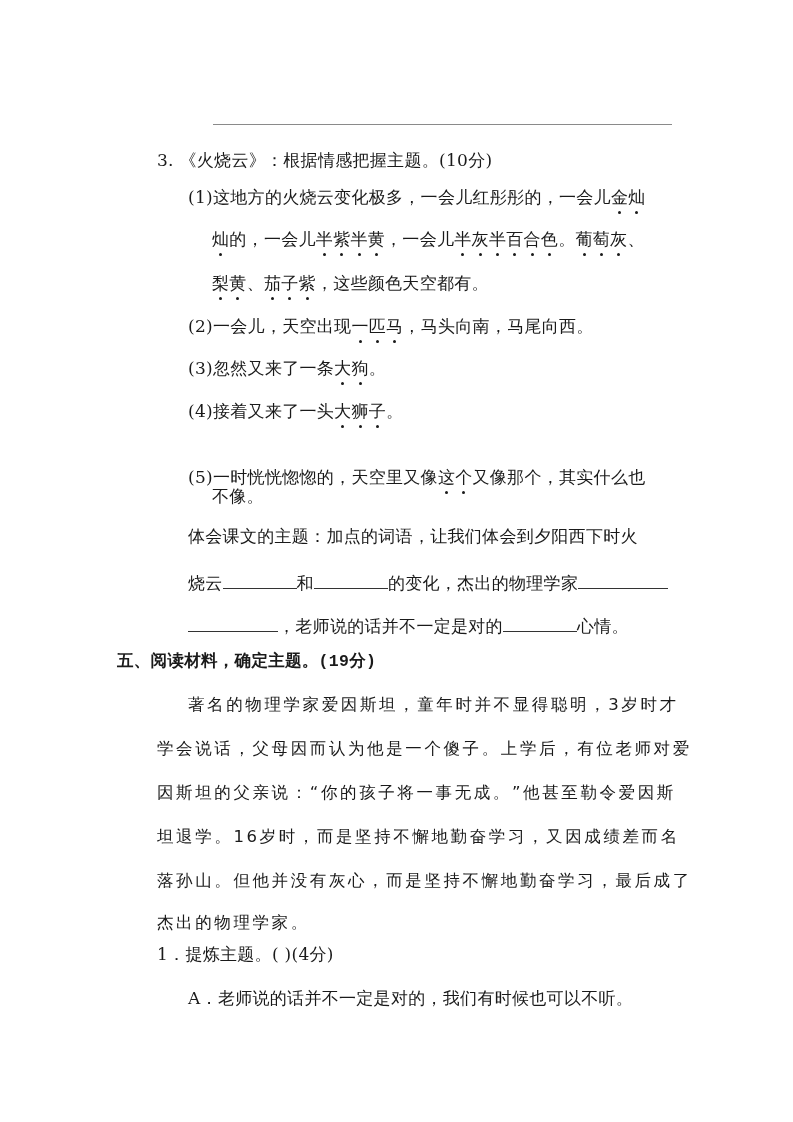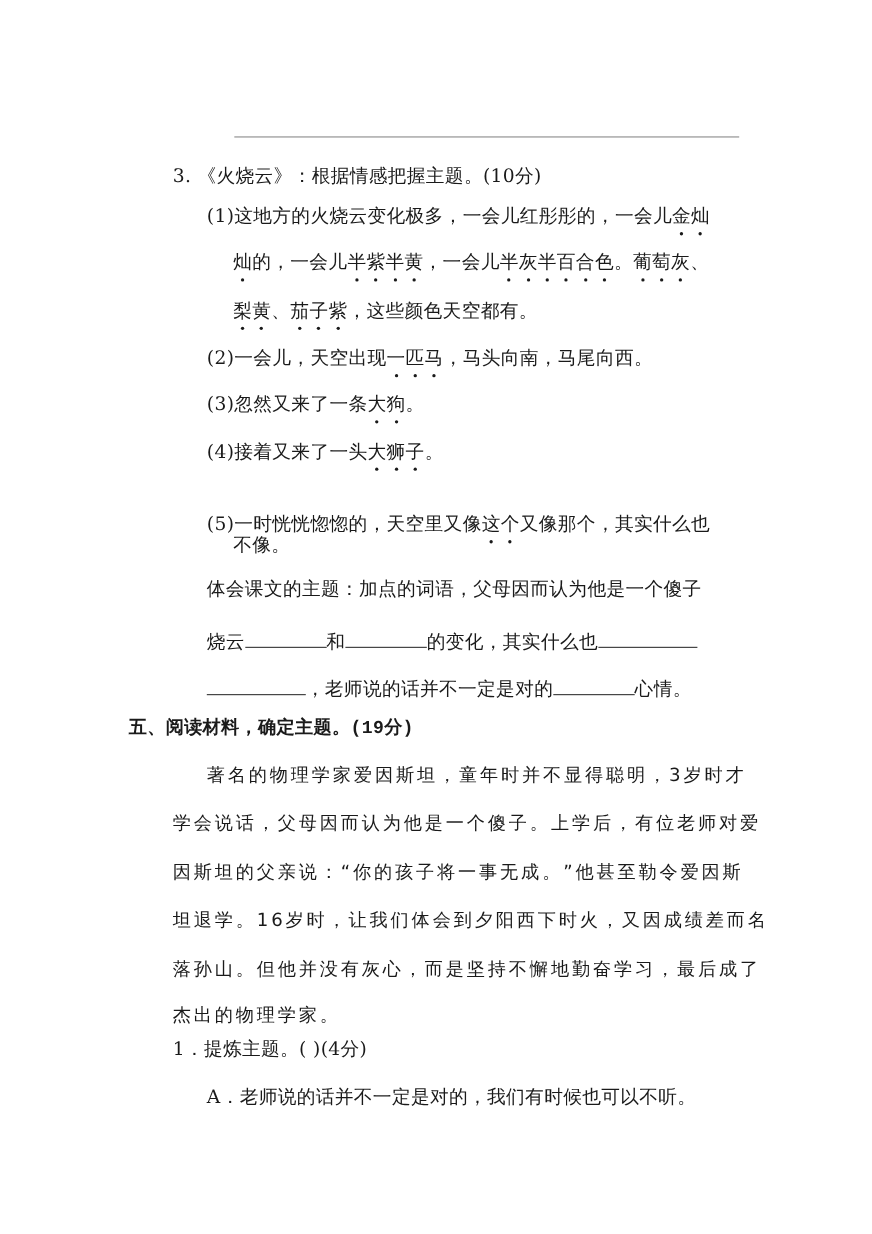--- a/index.html
+++ b/index.html
@@ -26,33 +26,33 @@
     <div class="line" style="top: 186px; left: 188px;"><span>(1)</span><span>这地方的火烧云变化极多，一会儿红彤彤的，一会儿</span><span class="dot">金</span><span class="dot">灿</span></div>
     <div class="line" style="top: 228px; left: 212px;"><span class="dot">灿</span><span>的，一会儿</span><span class="dot">半</span><span class="dot">紫</span><span class="dot">半</span><span class="dot">黄</span><span>，一会儿</span><span class="dot">半</span><span class="dot">灰</span><span class="dot">半</span><span class="dot">百</span><span class="dot">合</span><span class="dot">色</span><span>。</span><span class="dot">葡</span><span class="dot">萄</span><span class="dot">灰</span><span>、</span></div>
     <div class="line" style="top: 272px; left: 212px; text-align: center;"><span class="dot">梨</span><span class="dot">黄</span><span>、</span><span class="dot">茄</span><span class="dot">子</span><span class="dot">紫</span><span>，这些颜色天空都有。</span></div>
     <div class="line" style="top: 315px; left: 188px;"><span>(2)</span><span>一会儿，天空出现</span><span class="dot">一</span><span class="dot">匹</span><span class="dot">马</span><span>，马头向南，马尾向西。</span></div>
     <div class="line" style="top: 357px; left: 188px; text-align: right;"><span>(3)</span><span>忽然又来了一条</span><span class="dot">大</span><span class="dot">狗</span><span>。</span></div>
     <div class="line" style="top: 400px; left: 188px;"><span>(4)</span><span>接着又来了一头</span><span class="dot">大</span><span class="dot">狮</span><span class="dot">子</span><span>。</span></div>
     <div class="line" style="top: 443px; left: 188px; margin-top: 23px;"><span>(5)</span><span>一时恍恍惚惚的，天空里又像</span><span class="dot">这</span><span class="dot">个</span><span>又像那个，其实什么也</span></div>
     <div class="line" style="top: 485px; left: 212px;"><span>不像。</span></div>
   </div>
 
-<div class="line" style="left:188px;top:525px;">体会课文的主题：加点的词语，父母因而认为他是一个傻子</div>
+<div class="line" style="left:188px;top:525px;">体会课文的主题：加点的词语，让我们体会到夕阳西下时火</div>
 <div class="line" style="left:188px;top:571px;">
-  <span>烧云</span><span class="blank" style="width:74px"></span><span>和</span><span class="blank" style="width:74px"></span><span>的变化，其实什么也</span><span class="blank" style="width:90px"></span>
+  <span>烧云</span><span class="blank" style="width:74px"></span><span>和</span><span class="blank" style="width:74px"></span><span>的变化，杰出的物理学家</span><span class="blank" style="width:90px"></span>
 </div>
 <div class="line" style="left:188px;top:614px;">
   <span class="blank" style="width:90px"></span><span>，老师说的话并不一定是对的</span><span class="blank" style="width:74px"></span><span>心情。</span>
 </div>
 
 <div class="line bold" style="left:117px;top:651px;font-family:Liberation Mono, monospace;">五、阅读材料，确定主题。(19分)</div>
 
 <div id="passage">
     <div class="line kai" style="top: 694px; left: 188px;">著名的物理学家爱因斯坦，童年时并不显得聪明，3岁时才</div>
     <div class="line kai" style="top: 738px; left: 157px; text-align: right;">学会说话，父母因而认为他是一个傻子。上学后，有位老师对爱</div>
     <div class="line kai" style="top: 782px; left: 157px;">因斯坦的父亲说：“你的孩子将一事无成。”他甚至勒令爱因斯</div>
-    <div class="line kai" style="top: 826px; left: 157px;">坦退学。16岁时，让我们体会到夕阳西下时火，又因成绩差而名</div>
+    <div class="line kai" style="top: 826px; left: 157px;">坦退学。16岁时，而是坚持不懈地勤奋学习，又因成绩差而名</div>
     <div class="line kai" style="top: 870px; left: 157px;">落孙山。但他并没有灰心，而是坚持不懈地勤奋学习，最后成了</div>
     <div class="line kai" style="top: 912px; left: 157px;">杰出的物理学家。</div>
   </div>
 
 <div class="line" style="left:157px;top:943px;">1．提炼主题。(      )(4分)</div>
 <div class="line" style="left:188px;top:987px;">A．老师说的话并不一定是对的，我们有时候也可以不听。</div>
 
 </body></html>

